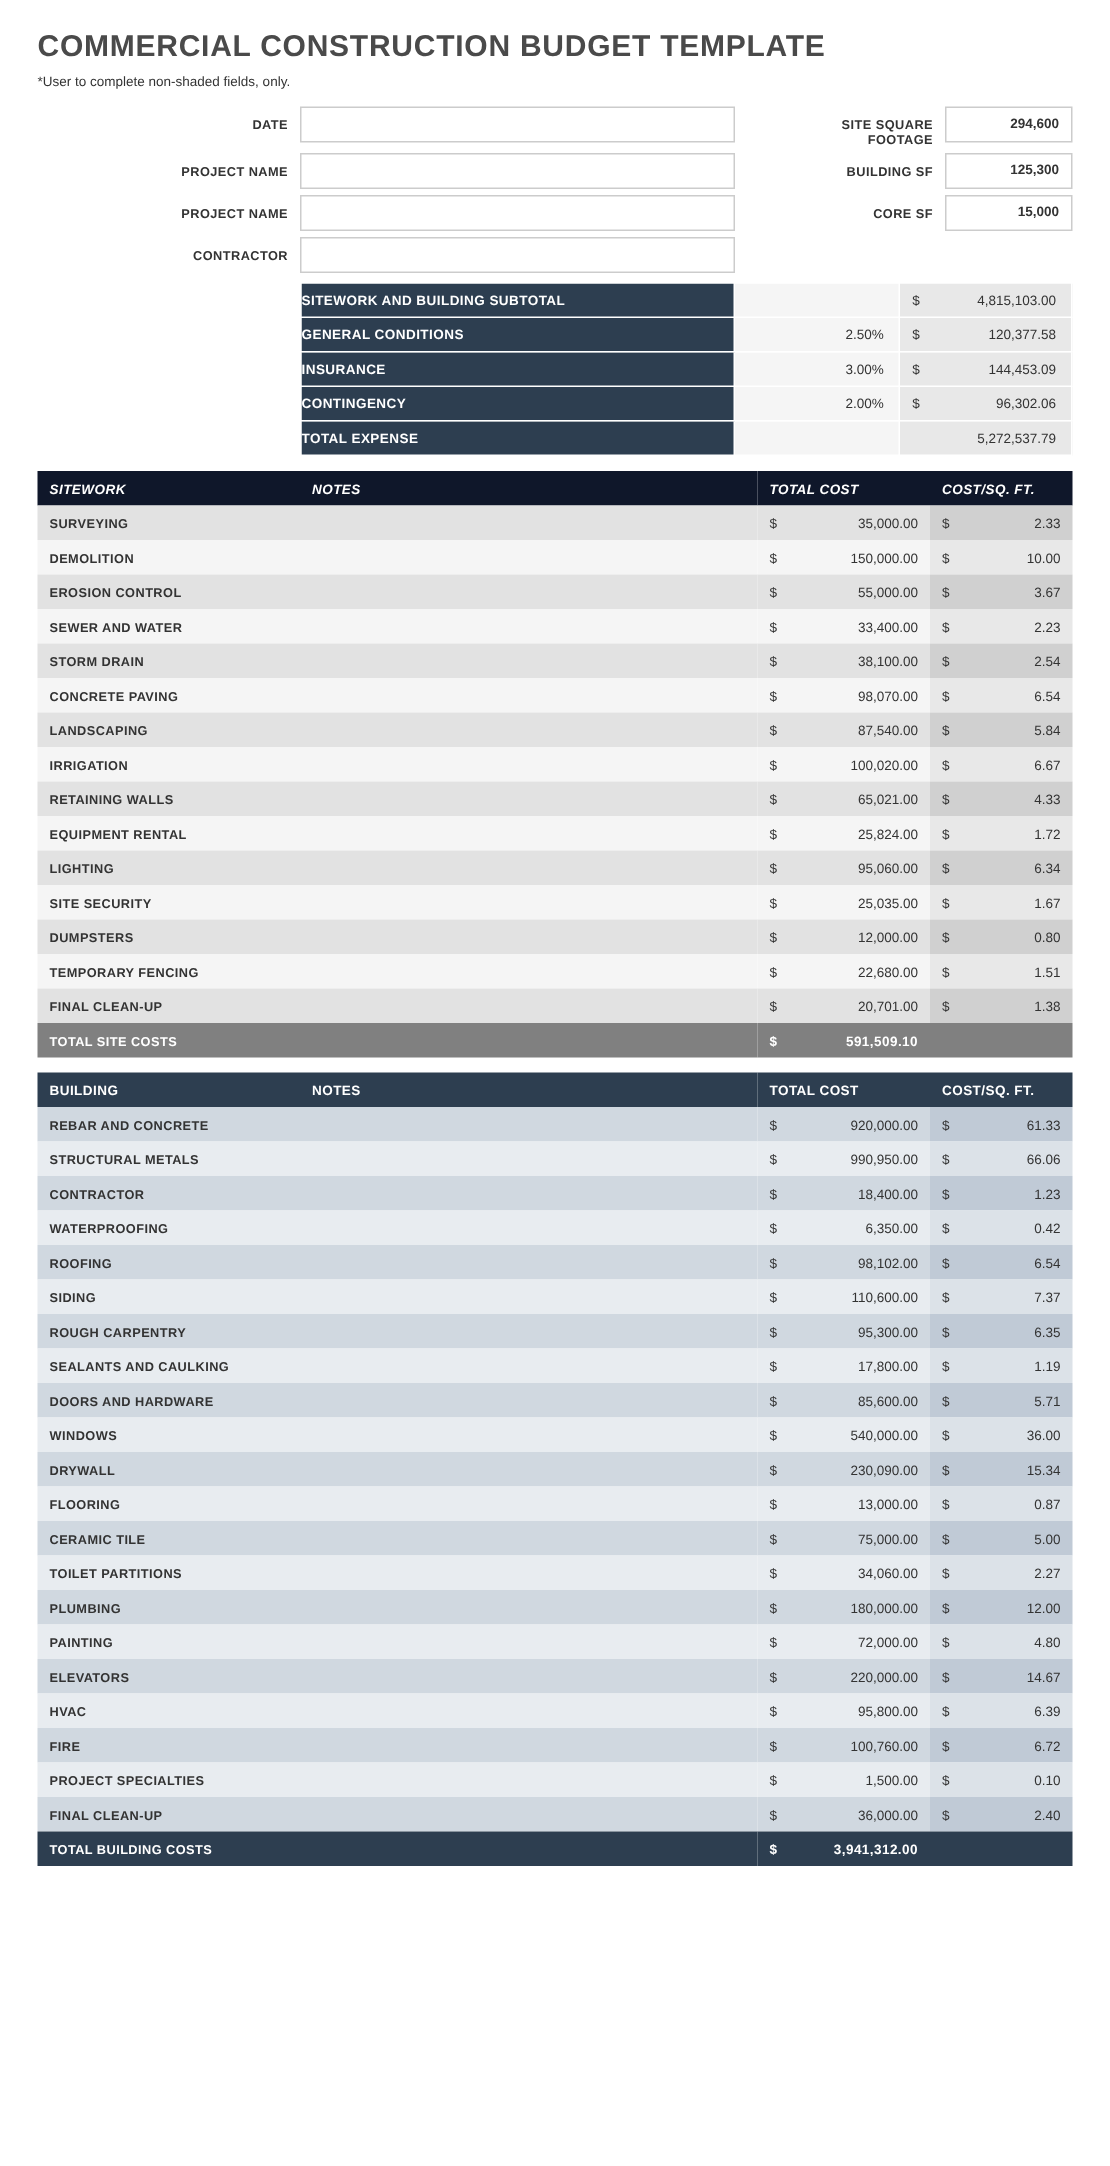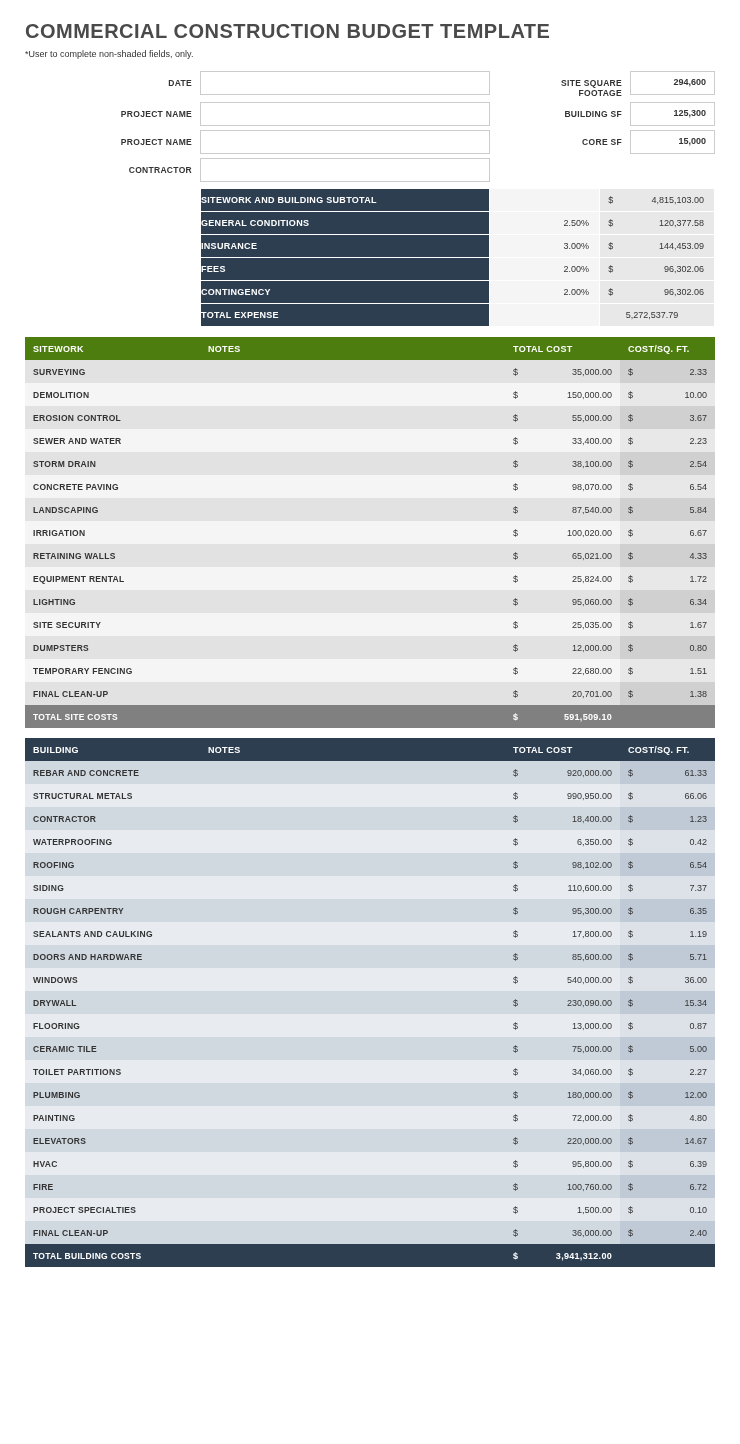--- a/index.html
+++ b/index.html
@@ -26,21 +26,21 @@
 .sectable th { text-align: left; color: #fff; font-weight: bold; letter-spacing: 0.3px; }
 .sectable .colname { width: 175px; }
 .sectable .colnotes { }
 .sectable .colcost { width: 115px; }
 .sectable .colsqft { width: 95px; }
 .sectable td.item { font-weight: bold; letter-spacing: 0.3px; font-size: 8.5px; }
 .sectable td.notes { }
 .sectable td.num { text-align: right; }
 .sectable td.num .cur { float: left; }
 
-.siteheader th { background: #4d7c0f; }
+.siteheader th { background: #0f172a; font-style: italic; }
 .siterows tr:nth-child(odd) td { background: #e2e2e2; }
 .siterows tr:nth-child(even) td { background: #f5f5f5; }
 .siterows tr:nth-child(odd) td.sq { background: #d0d0d0; }
 .siterows tr:nth-child(even) td.sq { background: #e8e8e8; }
 .sitetotal td { background: #808080; color: #fff; font-weight: bold; letter-spacing: 0.3px; }
 
 .bldgheader th { background: #2d3e50; }
 .bldgrows tr:nth-child(odd) td { background: #d0d8e0; }
 .bldgrows tr:nth-child(even) td { background: #e8ecf0; }
 .bldgrows tr:nth-child(odd) td.sq { background: #c0cad6; }
@@ -90,33 +90,28 @@
         <td class="lbl">GENERAL CONDITIONS</td>
         <td class="pct">2.50%</td>
         <td class="dol"><span class="cur">$</span>120,377.58</td>
       </tr>
       <tr>
         <td class="lbl">INSURANCE</td>
         <td class="pct">3.00%</td>
         <td class="dol"><span class="cur">$</span>144,453.09</td>
       </tr>
       <tr>
-        <td class="lbl">FEES</td>
-        <td class="pct">2.00%</td>
-        <td class="dol"><span class="cur">$</span>96,302.06</td>
-      </tr>
-      <tr>
         <td class="lbl">CONTINGENCY</td>
         <td class="pct">2.00%</td>
         <td class="dol"><span class="cur">$</span>96,302.06</td>
       </tr>
       <tr>
         <td class="lbl">TOTAL EXPENSE</td>
         <td class="pct"></td>
-        <td class="dol" style="background: rgb(232, 232, 232); text-align: center;">5,272,537.79</td>
+        <td class="dol" style="background: rgb(232, 232, 232);">5,272,537.79</td>
       </tr>
     </tbody>
 </table>
 
 <table class="sectable">
   <thead class="siteheader">
     <tr>
       <th class="colname">SITEWORK</th>
       <th class="colnotes">NOTES</th>
       <th class="colcost">TOTAL COST</th>

